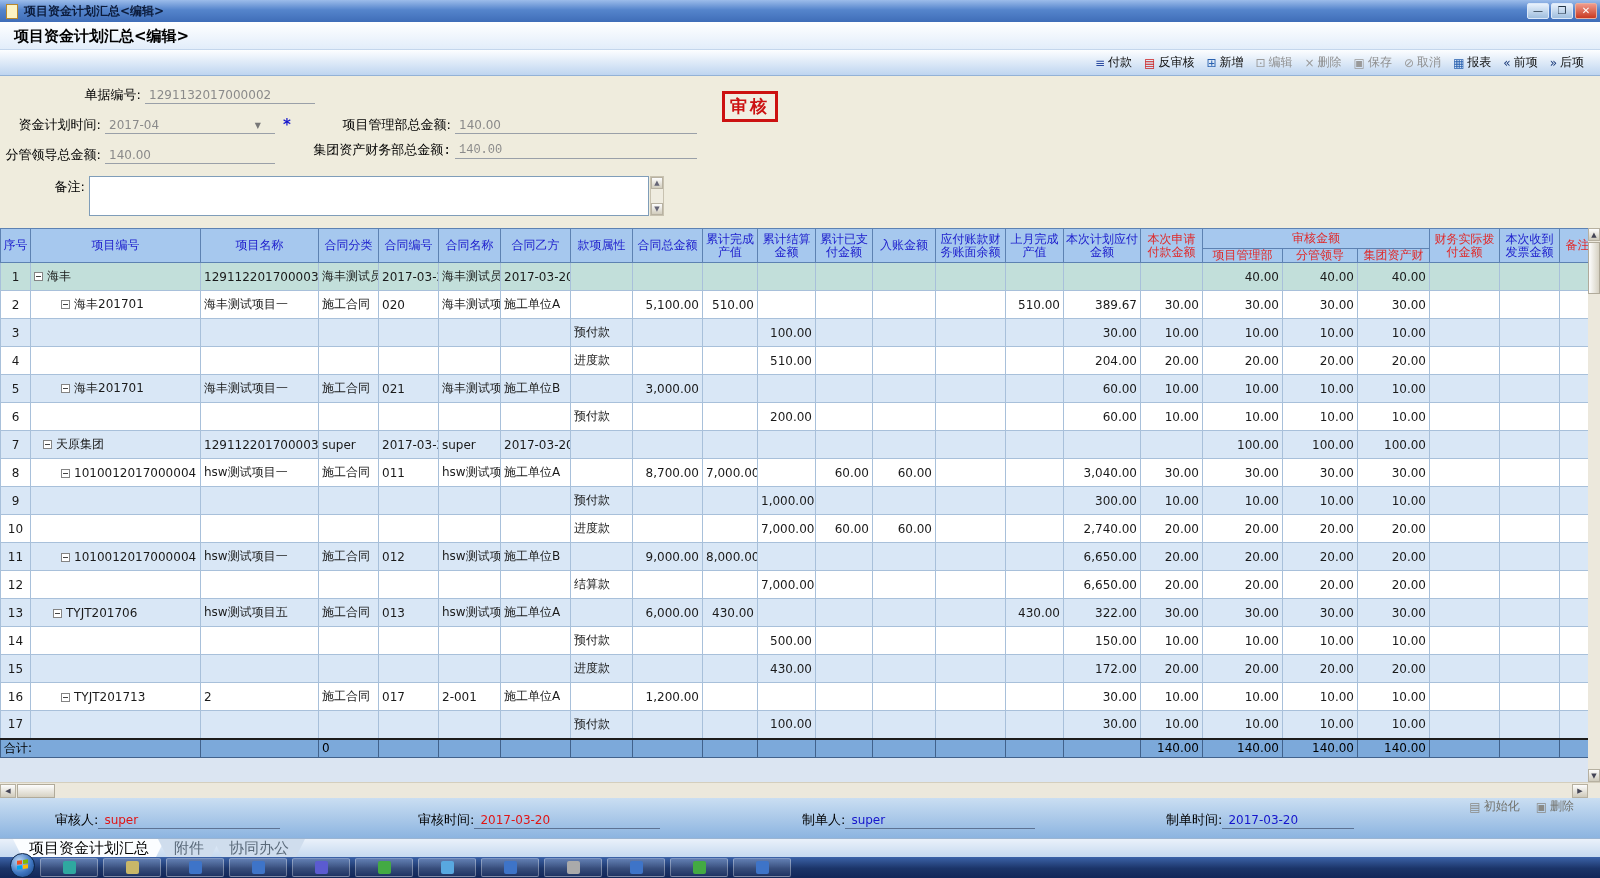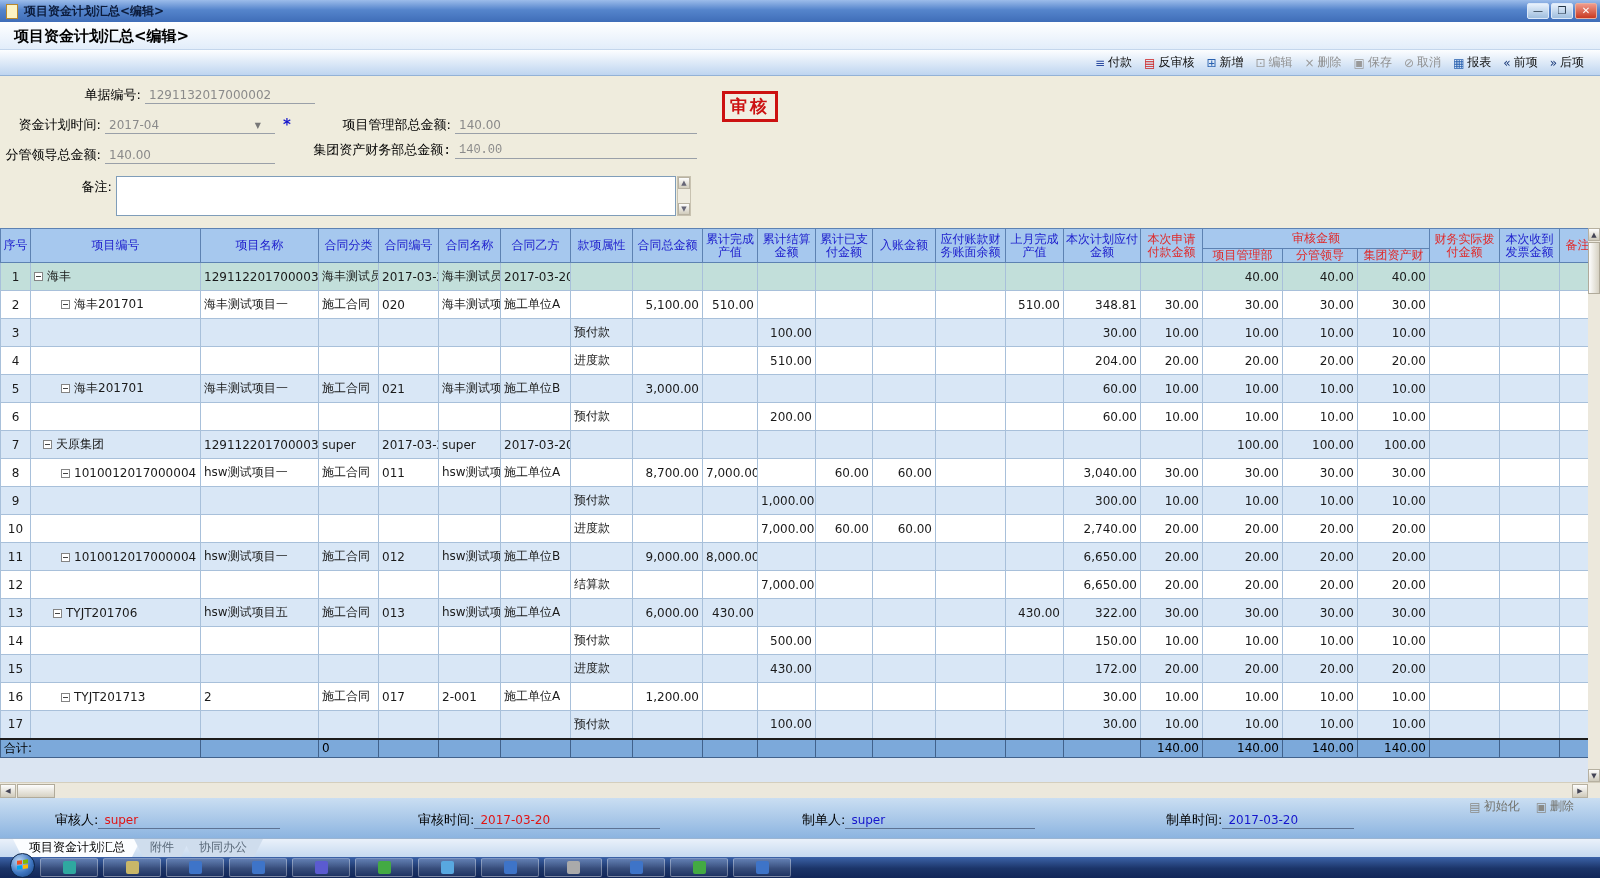--- a/index.html
+++ b/index.html
@@ -77,22 +77,22 @@
   .footer-actions { position:absolute; right:26px; top:0; display:flex; gap:16px; font-size:12px; color:#73736d; }
   .footer-actions .facn { display:flex; align-items:center; gap:3px; }
   .footer-fields { position:absolute; top:13px; left:0; right:0; font-size:13px; color:#000; }
   .ffld { position:absolute; display:flex; align-items:flex-end; }
   .ffld .fv { font-size:12px; border-bottom:1px solid #5d7394; padding:0 2px 1px 6px; }
   .fv.red { color:#e01515; } .fv.blue { color:#1515cc; }
 
   
   .tabstrip { position:absolute; top:838px; left:0; right:0; height:19px;
     background:linear-gradient(#eaf1fa,#c6daf0); border-top:1px solid #9ab4d2; display:flex; padding-left:20px; }
-  .tab { padding:0 16px; font-size:12px; line-height:18px; color:#5a6a7a; background:#cfdded; margin-left:-7px;
-    clip-path:polygon(0 0,100% 0,calc(100% - 9px) 100%,9px 100%);font-family:Liberation Mono, monospace; }
+  .tab { padding:0 16px; font-size:15px; line-height:18px; color:#5a6a7a; background:#cfdded; margin-left:-7px;
+    clip-path:polygon(0 0,100% 0,calc(100% - 9px) 100%,9px 100%); }
   .tab.active { background:#fbfdff; color:#000; }
 
   
   .taskbar { position:absolute; top:857px; left:0; right:0; height:21px;
     background:linear-gradient(#3c63a8,#1b3468 55%,#122759); display:flex; align-items:center; gap:5px; padding-left:10px; }
   .orb { width:25px; height:25px; margin-top:-5px; border-radius:50%; flex:0 0 auto;
     background:radial-gradient(circle at 35% 30%, #bcd8f2, #3f77c2 55%, #17407e); border:1px solid #0c2448;
     display:flex; align-items:center; justify-content:center; }
   .flag { width:12px; height:11px; display:grid; grid-template-columns:5px 5px; grid-template-rows:4px 4px; gap:1px; transform:skewY(-8deg); }
   .flag i { display:block; } .flag i:nth-child(1){background:#f25022;} .flag i:nth-child(2){background:#7fba00;}
@@ -177,21 +177,21 @@
   </div>
   <div class="frow" style="left:0; top:70px;">
     <span class="flabel" style="width:105px">分管领导总金额:</span>
     <span class="fvalue" style="width:170px">140.00</span>
   </div>
   <div class="frow" style="left:305px; top:65px;font-family:Liberation Mono, monospace;">
     <span class="flabel" style="width:150px">集团资产财务部总金额:</span>
     <span class="fvalue" style="width:242px">140.00</span>
   </div>
   <div class="frow" style="left:0; top:100px; align-items:flex-start;">
-    <span class="flabel" style="width:116px; padding-top:2px;">备注:</span>
+    <span class="flabel" style="width:89px; padding-top:2px;">备注:</span>
     <span class="remarkbox"></span>
     <span class="remarkscroll" style="margin-left:16px;">
       <span class="rsarr">▲</span>
       <span class="rsarr">▼</span>
     </span>
   </div>
   <div class="stamp">审核</div>
 </div>
 
 <div class="grid-area">
@@ -286,21 +286,21 @@
           <td>海丰测试项目</td>
           <td>施工单位A</td>
           <td></td>
           <td class="num">5,100.00</td>
           <td class="num">510.00</td>
           <td class="num"></td>
           <td class="num"></td>
           <td class="num"></td>
           <td class="num"></td>
           <td class="num">510.00</td>
-          <td class="num">348.81</td>
+          <td class="num">389.67</td>
           <td class="num">30.00</td>
           <td class="num">30.00</td>
           <td class="num">30.00</td>
           <td class="num">30.00</td>
           <td class="num"></td>
           <td class="num"></td>
           <td></td>
         </tr>
         <tr class="odd">
           <td class="ctr">3</td>

